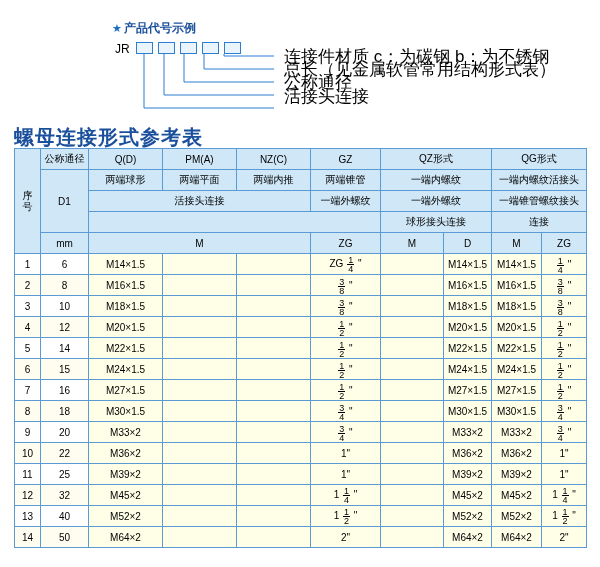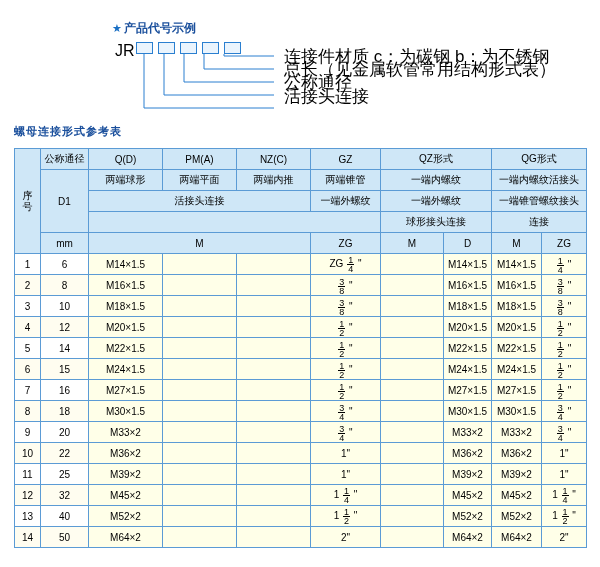--- a/index.html
+++ b/index.html
@@ -7,34 +7,34 @@
     width:600px;height:567px;background:#ffffff;
     font-family:"Liberation Sans","DejaVu Sans",sans-serif;
     font-size:11px;color:#000;
     position:relative;overflow:hidden;
   }
 
   
   .code-section{position:relative;height:118px;}
   .star{position:absolute;left:112px;top:22px;color:#1a6fc4;font-size:11px;}
   .code-title{position:absolute;left:124px;top:20px;font-size:12px;font-weight:bold;color:#1a4f9c;}
-  .jr{position:absolute;left:115px;top:42px;font-size:16px;color:#000;}
+  .jr{position:absolute;left:115px;top:42px;font-size:12px;color:#000;}
   .boxes{position:absolute;left:136px;top:42px;display:flex;gap:5px;}
   .boxes span{display:block;width:15px;height:10px;border:1px solid #2a7fd0;background:#eaf4fd;}
 
   
   .leaders{position:absolute;left:0;top:0;width:600px;height:118px;}
 
   .labels{position:absolute;left:284px;top:50px;font-size:17px;line-height:13.2px;color:#000;}
   .labels div{height:13.2px;white-space:nowrap;}
 
   
   .sec-title{
     position:absolute;left:14px;top:124px;
-    font-size:11px;font-weight:bold;color:#1a4f9c;
+    font-size:20px;font-weight:bold;color:#1a4f9c;
     letter-spacing:1px;
   }
 
   
   .tbl-wrap{position:absolute;left:14px;top:148px;width:572px;}
   table{border-collapse:collapse;width:572px;table-layout:fixed;}
   td,th{
     border:1px solid #5b9bd5;
     text-align:center;vertical-align:middle;
     font-size:10px;font-weight:normal;

